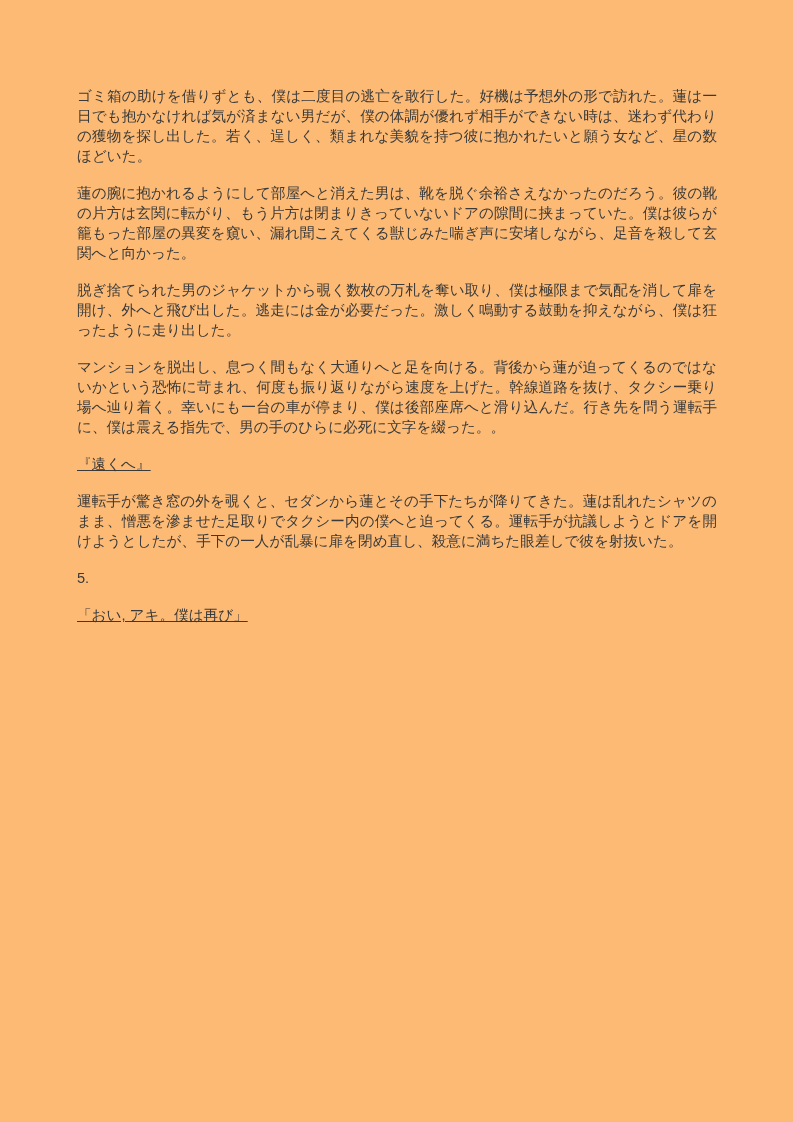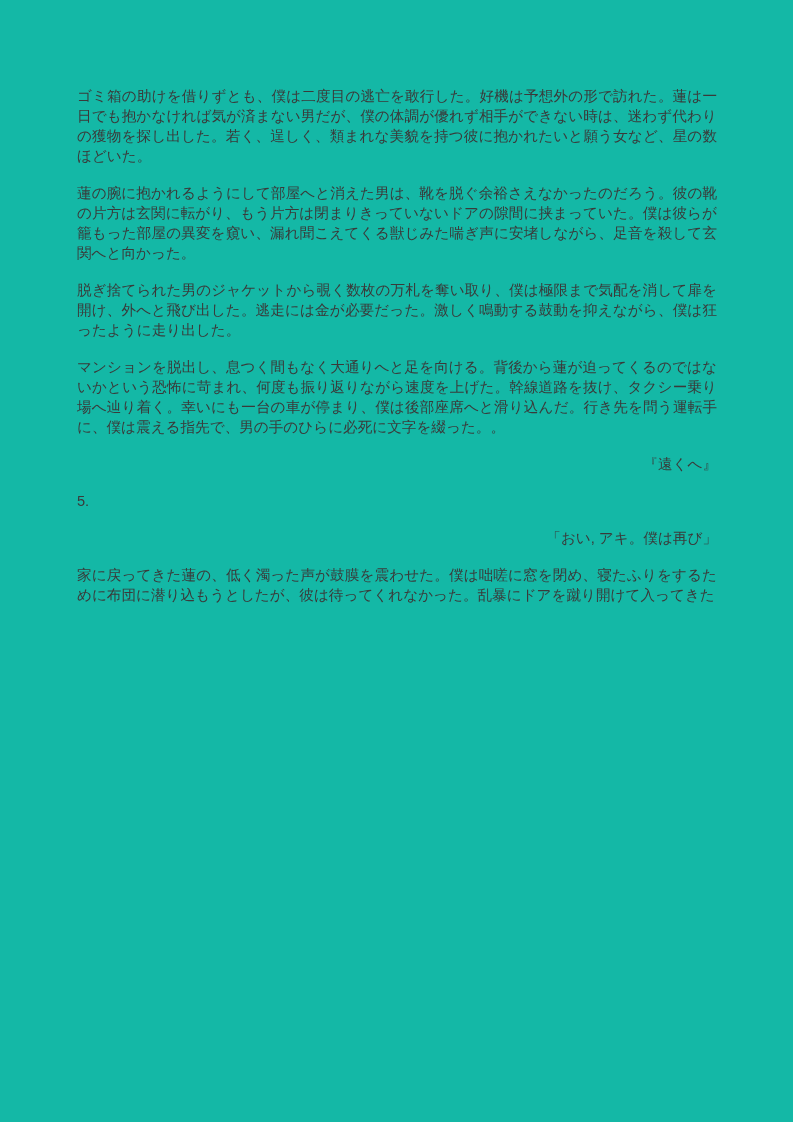--- a/index.html
+++ b/index.html
@@ -5,45 +5,45 @@
   html, body {
     margin: 0;
     padding: 0;
     background: #ffffff;
   }
   .page {
     position: relative;
     width: 793px;
     height: 1122px;
     margin: 0 auto;
-    background: #14b8a6;
+    background: #fdba74;
     overflow: hidden;
     box-sizing: border-box;
     padding: 86px 76px 0 77px;
     font-family: "Liberation Sans", "DejaVu Sans", sans-serif;
   }
   .para {
     margin: 0 0 17px 0;
     font-size: 14.6px;
     line-height: 20px;
     color: #3a3a3a;
     text-align: justify;
     text-justify: inter-ideograph;
     word-break: break-all;
     overflow-wrap: break-word;
     font-kerning: none;
   }
-  .para.dialogue { text-align: right; }
+  .para.dialogue { text-align: left; text-decoration: underline; }
   .para.section-number { text-align: left; }
 </style>
 </head>
 <body>
 
 <div class="page">
   <p class="para body">ゴミ箱の助けを借りずとも、僕は二度目の逃亡を敢行した。好機は予想外の形で訪れた。蓮は一日でも抱かなければ気が済まない男だが、僕の体調が優れず相手ができない時は、迷わず代わりの獲物を探し出した。若く、逞しく、類まれな美貌を持つ彼に抱かれたいと願う女など、星の数ほどいた。</p>
   <p class="para body">蓮の腕に抱かれるようにして部屋へと消えた男は、靴を脱ぐ余裕さえなかったのだろう。彼の靴の片方は玄関に転がり、もう片方は閉まりきっていないドアの隙間に挟まっていた。僕は彼らが籠もった部屋の異変を窺い、漏れ聞こえてくる獣じみた喘ぎ声に安堵しながら、足音を殺して玄関へと向かった。</p>
   <p class="para body">脱ぎ捨てられた男のジャケットから覗く数枚の万札を奪い取り、僕は極限まで気配を消して扉を開け、外へと飛び出した。逃走には金が必要だった。激しく鳴動する鼓動を抑えながら、僕は狂ったように走り出した。</p>
   <p class="para body">マンションを脱出し、息つく間もなく大通りへと足を向ける。背後から蓮が迫ってくるのではないかという恐怖に苛まれ、何度も振り返りながら速度を上げた。幹線道路を抜け、タクシー乗り場へ辿り着く。幸いにも一台の車が停まり、僕は後部座席へと滑り込んだ。行き先を問う運転手に、僕は震える指先で、男の手のひらに必死に文字を綴った。。</p>
   <p class="para dialogue">『遠くへ』</p>
+  <p class="para body">運転手が驚き窓の外を覗くと、セダンから蓮とその手下たちが降りてきた。蓮は乱れたシャツのまま、憎悪を滲ませた足取りでタクシー内の僕へと迫ってくる。運転手が抗議しようとドアを開けようとしたが、手下の一人が乱暴に扉を閉め直し、殺意に満ちた眼差しで彼を射抜いた。</p>
   <p class="para section-number">5.</p>
   <p class="para dialogue">「おい, アキ。僕は再び」</p>
-  <p class="para body">家に戻ってきた蓮の、低く濁った声が鼓膜を震わせた。僕は咄嗟に窓を閉め、寝たふりをするために布団に潜り込もうとしたが、彼は待ってくれなかった。乱暴にドアを蹴り開けて入ってきた</p>
 </div>
 
 </body></html>

